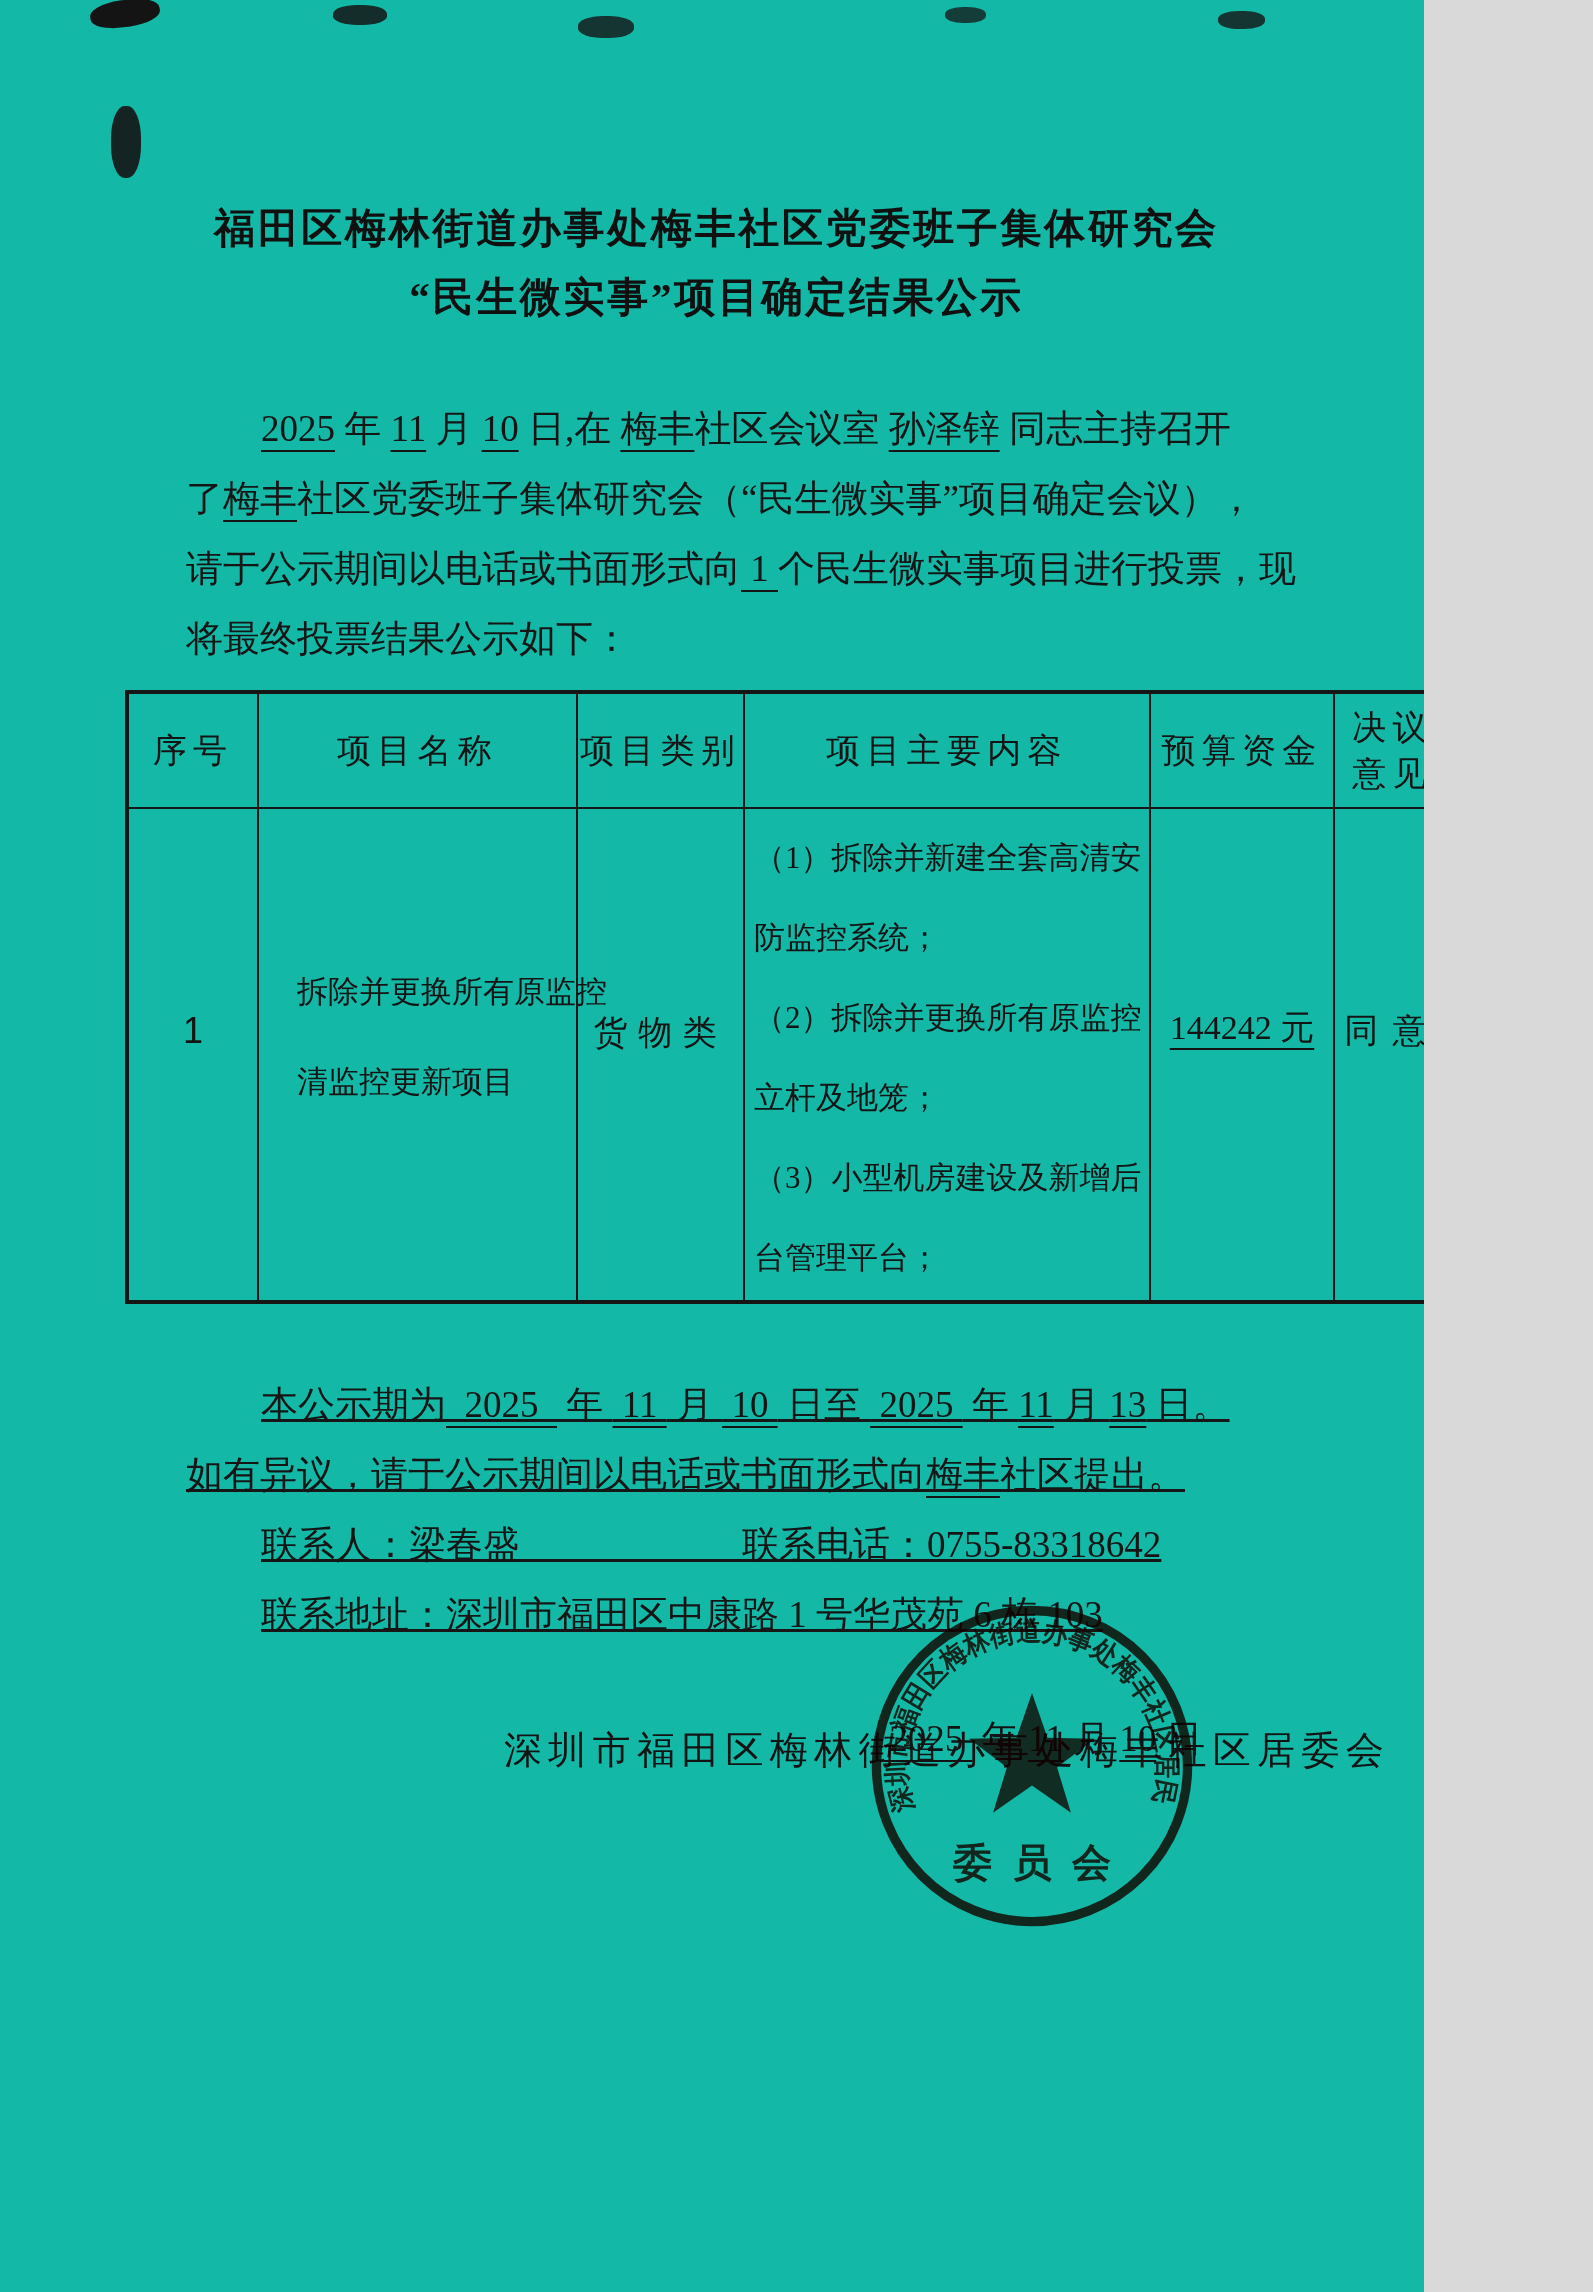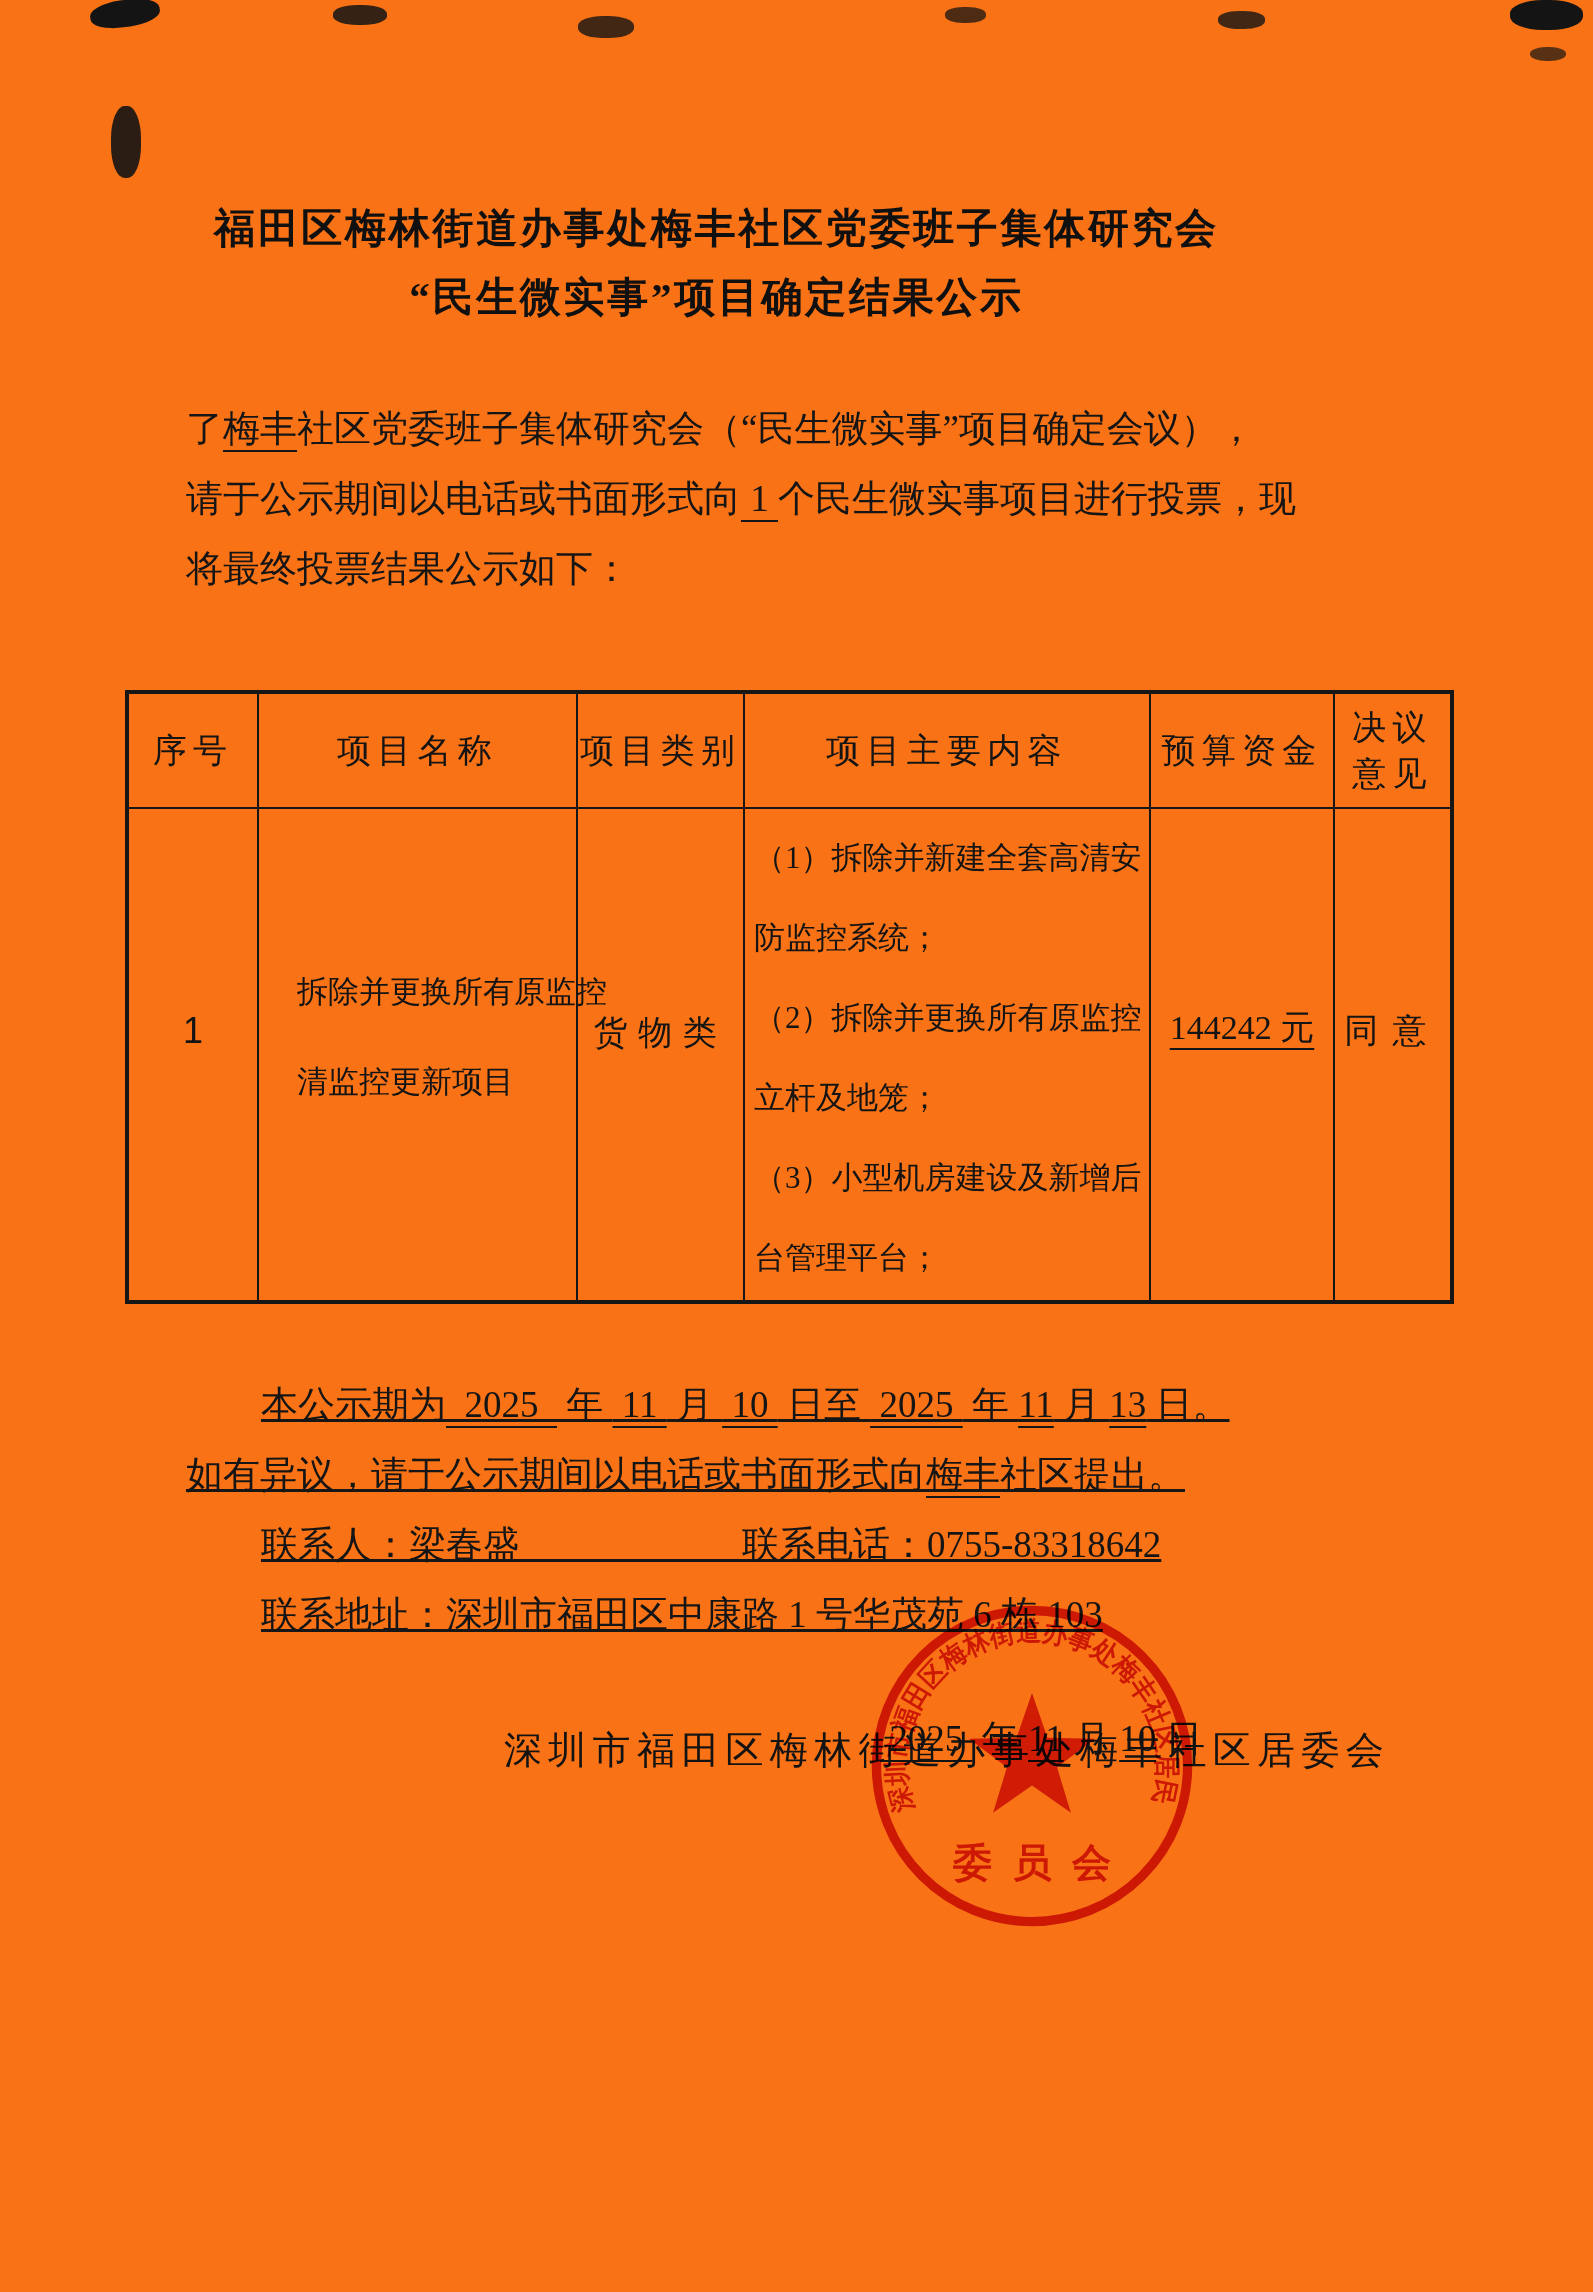--- a/index.html
+++ b/index.html
@@ -1,17 +1,17 @@
 <!DOCTYPE html>
 <html style="font-size:14.3px"><head>
 <meta charset="utf-8">
 <style>
   html,body{margin:0;padding:0;}
   body{background:#d9d9d9;font-family:"Liberation Serif","DejaVu Serif",serif;}
-  .page{position:relative;width:1593px;height:2293px;background:#f97316;overflow:hidden;color:#171717;}
+  .page{position:relative;width:1424px;height:2293px;background:#14b8a6;overflow:hidden;color:#171717;}
   .art{position:absolute;background:#141414;border-radius:45%;}
 
   .title{position:absolute;left:0;width:1433px;text-align:center;font-weight:bold;
          font-size:41px;letter-spacing:2.7px;color:#101010;margin:0;}
   .title.l1{top:201px;}
   .title.l2{top:270px;}
 
   .tline{white-space:pre;line-height:70px;height:70px;font-size:37px;color:#151515;}
   .ind{padding-left:75px;}
   .u{text-decoration:underline;text-underline-offset:9px;text-decoration-thickness:2.2px;}
@@ -51,20 +51,21 @@
   <div class="art" style="left:578px;top:16px;width:56px;height:21.5px;opacity:.8;"></div>
   <div class="art" style="left:945px;top:7.2px;width:41px;height:16px;opacity:.75;"></div>
   <div class="art" style="left:1218px;top:10.7px;width:47px;height:18px;opacity:.8;"></div>
   <div class="art" style="left:1510px;top:0;width:73px;height:30px;"></div>
   <div class="art" style="left:1530px;top:47px;width:36px;height:14.3px;opacity:.7;"></div>
 
   <h1 class="title l1">福田区梅林街道办事处梅丰社区党委班子集体研究会</h1>
   <h1 class="title l2">“民生微实事”项目确定结果公示</h1>
 
   <div class="intro">
+    <div class="tline ind"><span class="u">2025</span><span> 年 </span><span class="u">11</span><span> 月 </span><span class="u">10</span><span> 日,在 </span><span class="u">梅丰</span><span>社区会议室 </span><span class="u">孙泽锌</span><span> 同志主持召开</span></div>
     <div class="tline"><span>了</span><span class="u">梅丰</span><span>社区党委班子集体研究会（“民生微实事”项目确定会议），</span></div>
     <div class="tline"><span>请于公示期间以电话或书面形式向</span><span class="u"> 1 </span><span>个民生微实事项目进行投票，现</span></div>
     <div class="tline"><span>将最终投票结果公示如下：</span></div>
   </div>
 
   <div class="tablewrap">
     <table class="results">
       <colgroup>
         <col style="width:131px">
           <col style="width:319px">

